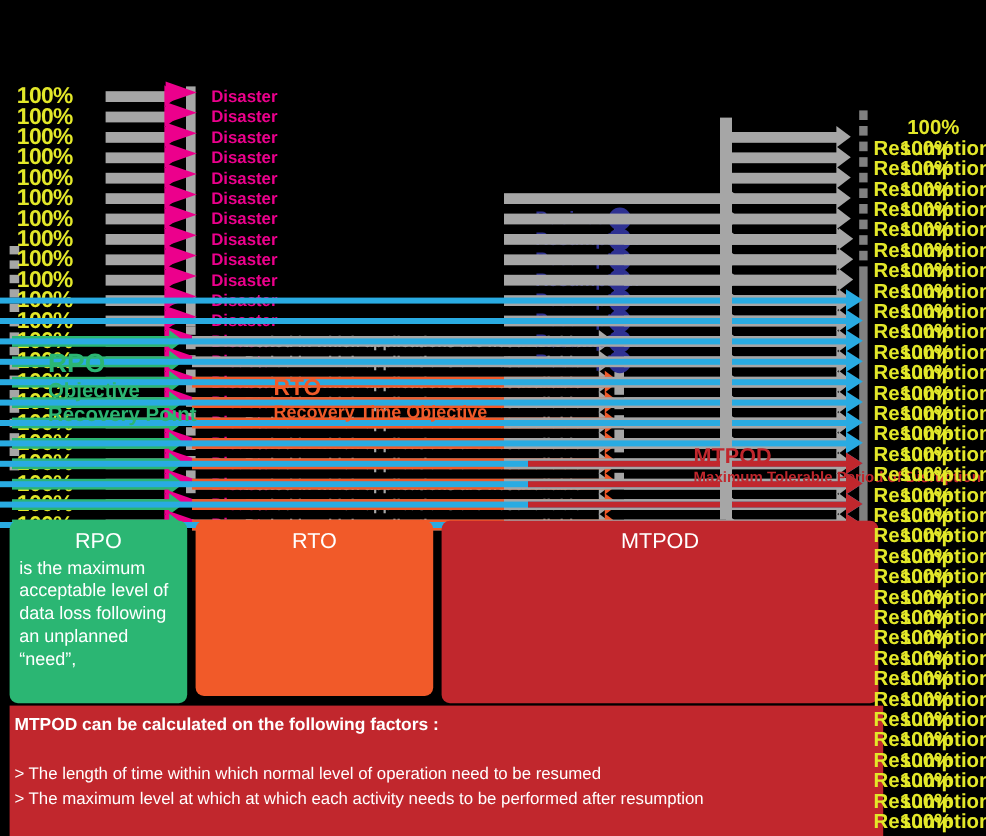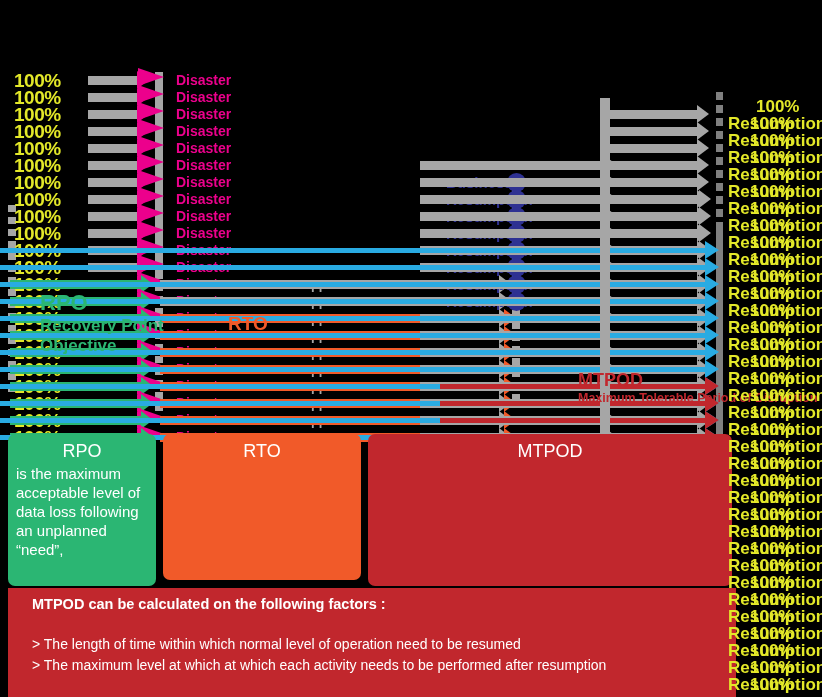--- a/index.html
+++ b/index.html
@@ -65,21 +65,21 @@
         padding:6px 8px 8px 8px;}
   .card h3{margin:0 0 2px 0;font-weight:normal;font-size:18px;text-align:center;line-height:22px;}
   .card p{margin:0;font-size:15px;line-height:19px;}
   .card-rpo{left:0;width:148px;height:152px;background:#2BB673;}
   .card-rto{left:155px;width:198px;height:146px;background:#F15A29;}
   .card-mtpod{left:360px;width:364px;height:152px;background:#C1272D;}
   .card-mtpod p{font-size:14.5px;line-height:19px;}
 
   
   .banner{position:absolute;left:8px;top:588px;width:728px;height:109px;
-          background:#C1272D;color:#fff;box-sizing:border-box;padding:6px 24px;}
+          background:#C1272D;color:#fff;box-sizing:border-box;padding:6px 4px;}
   .banner .bt{font-size:14.5px;font-weight:bold;line-height:20px;}
   .banner ul{list-style:none;margin:20px 0 0 0;padding:0;}
   .banner li{font-size:14px;line-height:21px;}
 
   
   .rail{position:absolute;left:716px;top:92px;width:7px;height:345px;background:#808080;}
   .raildash{position:absolute;left:716px;top:92px;width:7px;}
   .raildash i{display:block;width:7px;height:8px;background:#808080;margin-bottom:5px;}
 </style>
 </head>
@@ -405,26 +405,27 @@
         <div class="redline" style="left: 440px; width: 266px;"></div>
       </div>
     </div>
 
   <div style="position:absolute;left:600px;top:98px;width:104px;height:335px;
               border-left:10px solid #A6A6A6;"></div>
   <div style="position:absolute;left:730px;top:175px;width:0;height:0;"></div>
 
   <div class="wordstack w-rpo" style="left:40px;top:290px;">
     <div>RPO</div>
+    <div style="font-size:17px;">Objective</div>
     <div style="font-size:17px;">Recovery Point</div>
-    <div style="font-size:17px;">Objective</div>
   </div>
 
   <div class="wordstack w-rto" style="left:228px;top:313px;">
     <div>RTO</div>
+    <div style="font-size:15px;">Recovery Time Objective</div>
   </div>
 
   <div class="wordstack w-mtpod" style="left:578px;top:370px;">
     <div>MTPOD</div>
     <div style="font-size:12.5px;">Maximum Tolerable Period of Disruption</div>
   </div>
 
   <div class="cards">
     <div class="card card-rpo">
       <h3>RPO</h3>

